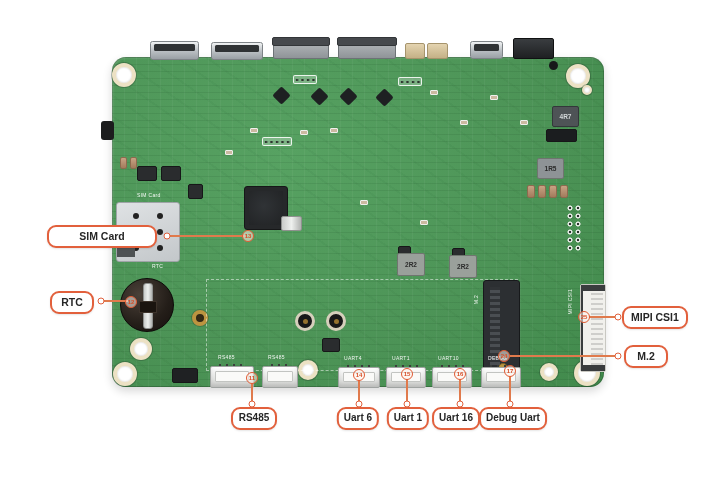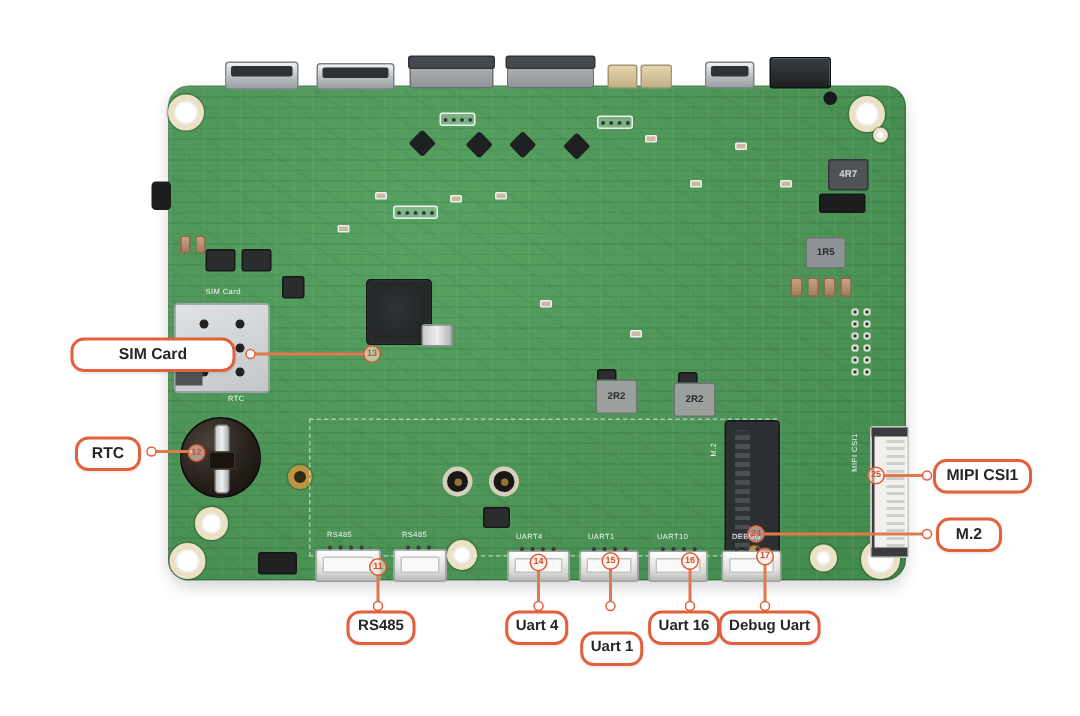--- a/index.html
+++ b/index.html
@@ -246,26 +246,26 @@
 <div class="c-box" style="left:50px; top:291px; min-width:44px;">RTC</div>
 <div class="c-line" style="left:103px; top:300px; width:25px; height:2px;"></div>
 <div class="c-dot" style="left:101px; top:301px;"></div>
 <div class="c-marker" style="left:131px; top:302px;">12</div>
 
 <div class="c-box bottom" style="left:254px; top:407px; min-width:46px;">RS485</div>
 <div class="c-line" style="left:251px; top:383px; width:2px; height:19px;"></div>
 <div class="c-dot" style="left:252px; top:404px;"></div>
 <div class="c-marker" style="left:252px; top:378px;">11</div>
 
-<div class="c-box bottom" style="left:358px; top:407px;">Uart 4</div>
+<div class="c-box bottom" style="left:358px; top:407px;">Uart 6</div>
 <div class="c-line" style="left:358px; top:380px; width:2px; height:22px;"></div>
 <div class="c-dot" style="left:359px; top:404px;"></div>
 <div class="c-marker" style="left:359px; top:375px;">14</div>
 
-<div class="c-box bottom" style="left:408px; top:421px;">Uart 1</div>
+<div class="c-box bottom" style="left:408px; top:407px;">Uart 1</div>
 <div class="c-line" style="left:406px; top:379px; width:2px; height:23px;"></div>
 <div class="c-dot" style="left:407px; top:404px;"></div>
 <div class="c-marker" style="left:407px; top:374px;">15</div>
 
 <div class="c-box bottom" style="left:456px; top:407px;">Uart 16</div>
 <div class="c-line" style="left:459px; top:379px; width:2px; height:23px;"></div>
 <div class="c-dot" style="left:460px; top:404px;"></div>
 <div class="c-marker" style="left:460px; top:374px;">16</div>
 
 <div class="c-box bottom" style="left:513px; top:407px;">Debug Uart</div>

